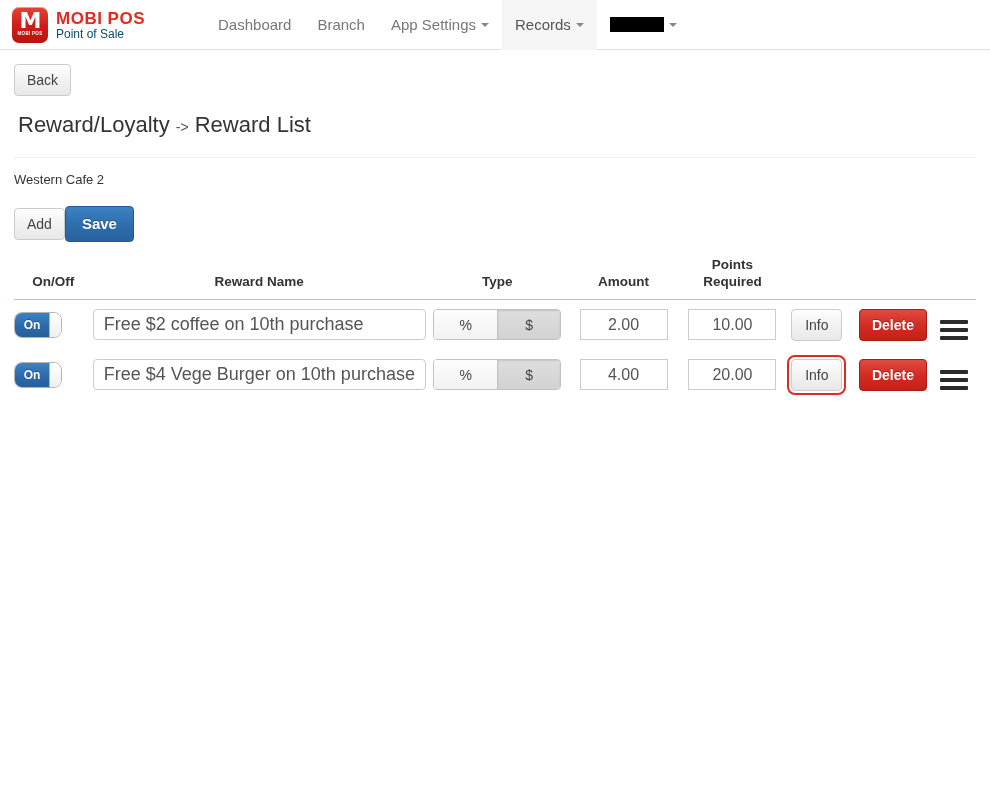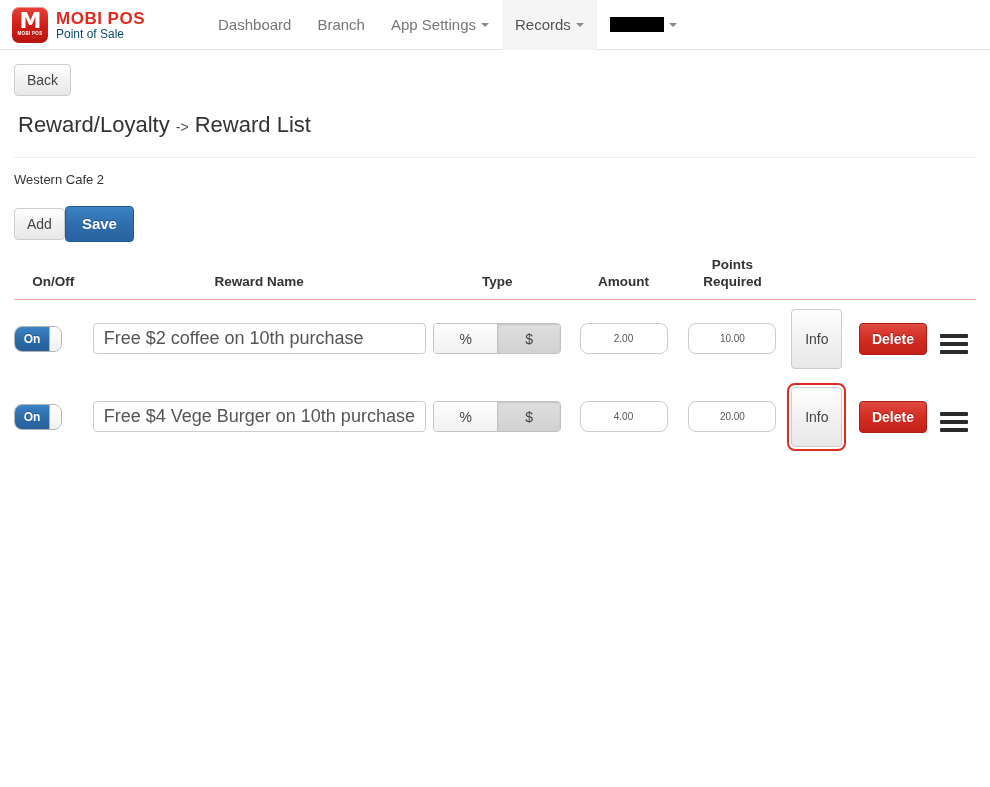--- a/index.html
+++ b/index.html
@@ -239,22 +239,22 @@
     background: #ffffff;
     outline: none;
   }
   .name-cell { padding-right: 18px; }
   .name-cell .text-input { width: 333px; }
 
   .num-input {
     width: 88px;
     height: 31px;
     border: 1px solid #cccccc;
-    border-radius: 8px;
-    font-size: 10px;
+    border-radius: 0;
+    font-size: 16px;
     color: #555555;
     text-align: center;
     font-family: "Liberation Sans", sans-serif;
     background: #ffffff;
     outline: none;
   }
 
   
   .segmented {
     display: inline-flex;
@@ -274,21 +274,21 @@
     background: linear-gradient(180deg, #fdfdfd 0%, #f2f2f2 100%);
   }
   .segmented .seg.selected {
     background: linear-gradient(180deg, #dedede 0%, #d2d2d2 100%);
     border-left: 1px solid #c2c2c2;
     box-shadow: inset 0 1px 2px rgba(0,0,0,.12);
   }
 
   .action-cell { white-space: nowrap; }
   .btn-info {
-    padding: 20px 13px;
+    padding: 6px 13px;
     margin-right: 12px;
   }
   .btn-info.focused {
     outline: 2px solid #e02b20;
     outline-offset: 2px;
   }
   .btn-delete { padding: 6px 12px; }
 
   .drag-handle {
     display: inline-flex;

